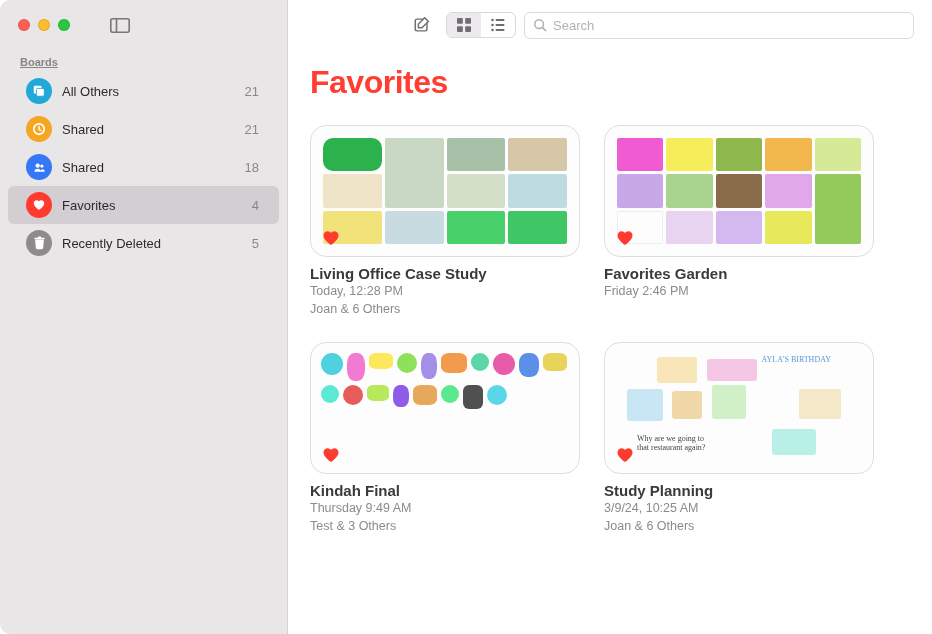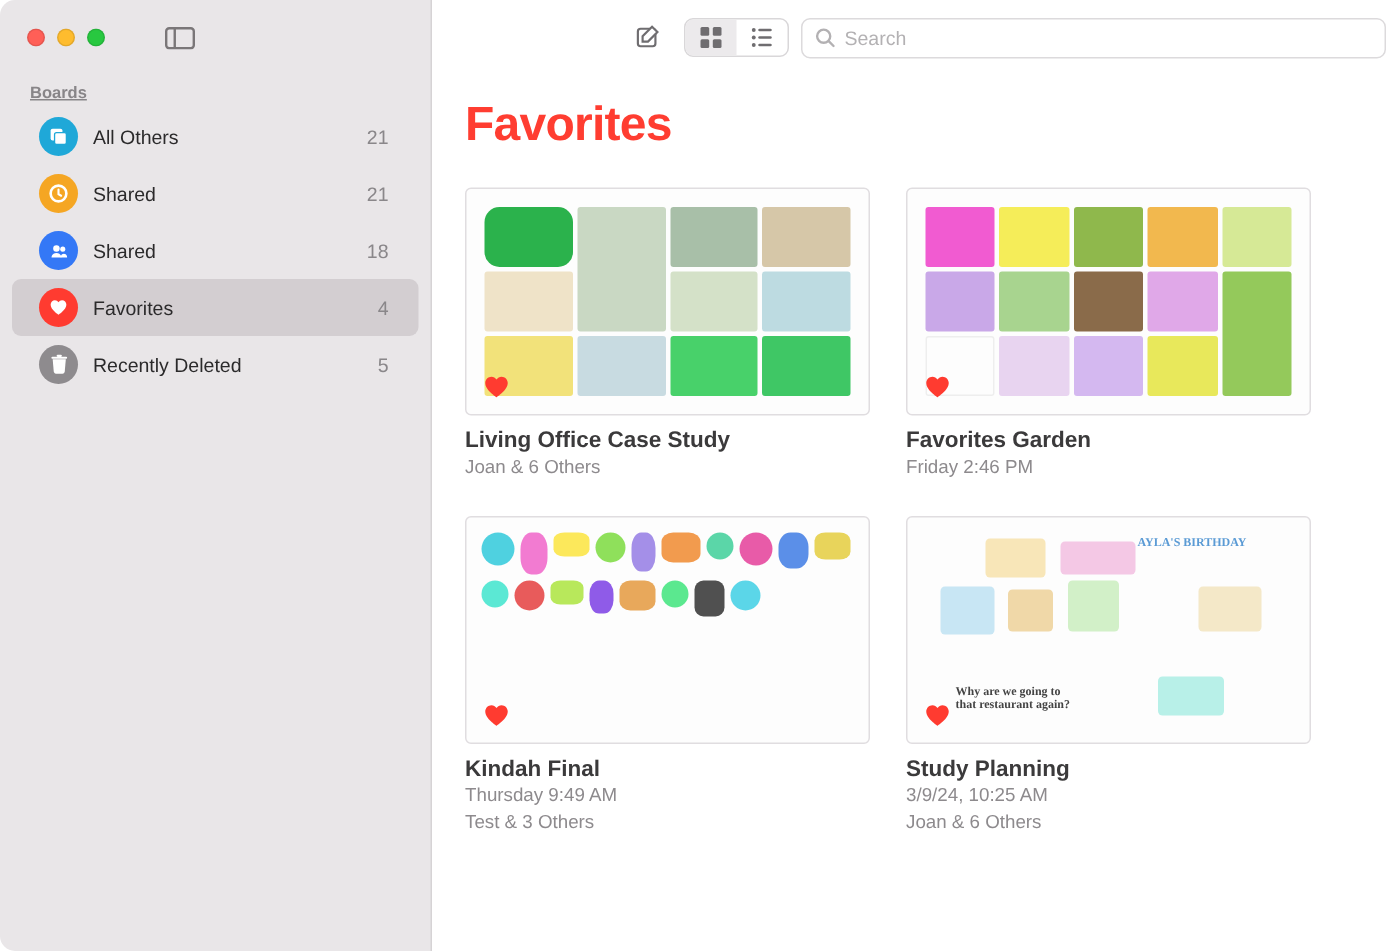--- a/index.html
+++ b/index.html
@@ -87,21 +87,21 @@
     .main {
       flex: 1;
       background: #ffffff;
       display: flex;
       flex-direction: column;
     }
     .toolbar {
       height: 50px;
       display: flex;
       align-items: center;
-      padding: 0 8px;
+      padding: 0 18px;
       gap: 8px;
     }
     .toolbar-spacer { flex: 1; }
     .tb-btn {
       width: 32px;
       height: 26px;
       display: flex;
       align-items: center;
       justify-content: center;
       color: #6f6d70;
@@ -163,27 +163,26 @@
       display: grid;
       grid-template-columns: repeat(2, 270px);
       gap: 24px 24px;
     }
     .card {
       display: flex;
       flex-direction: column;
     }
     .thumb {
       width: 270px;
-      height: 152px;
+      height: 132px;
       border: 1px solid #e0dde0;
-      border-radius: 4px;
+      border-radius: 16px;
       position: relative;
       background: #fdfdfd;
       overflow: hidden;
-      font-weight: bold;
     }
     .fav-heart {
       position: absolute;
       bottom: 8px;
       left: 10px;
     }
     .card-title {
       font-size: 15px;
       font-weight: 700;
       color: #3b3a3b;
@@ -353,20 +352,21 @@
               <div style="background:#f2e27a;grid-column:1;grid-row:3"></div>
               <div style="background:#c8dbe1;grid-column:2;grid-row:3"></div>
               <div style="background:#48d16a;grid-column:3;grid-row:3"></div>
               <div style="background:#3fc765;grid-column:4;grid-row:3"></div>
             </div>
             <svg class="fav-heart" width="20" height="20" viewBox="0 0 16 16" fill="#ff3b30">
                 <path d="M8 13.5S2 9.7 2 5.9C2 4 3.5 2.5 5.3 2.5c1.1 0 2.1.6 2.7 1.5.6-.9 1.6-1.5 2.7-1.5C12.5 2.5 14 4 14 5.9c0 3.8-6 7.6-6 7.6z"></path>
               </svg>
           </div>
           <div class="card-title">Living Office Case Study</div>
+          <div class="card-meta">Today, 12:28 PM</div>
           <div class="card-meta">Joan &amp; 6 Others</div>
         </div>
 
         <div class="card">
           <div class="thumb">
             <div class="collage c2">
               <div style="background:#f15bd1;grid-column:1;grid-row:1"></div>
               <div style="background:#f5ed59;grid-column:2;grid-row:1"></div>
               <div style="background:#8fb84c;grid-column:3;grid-row:1"></div>
               <div style="background:#f2b84e;grid-column:4;grid-row:1"></div>

